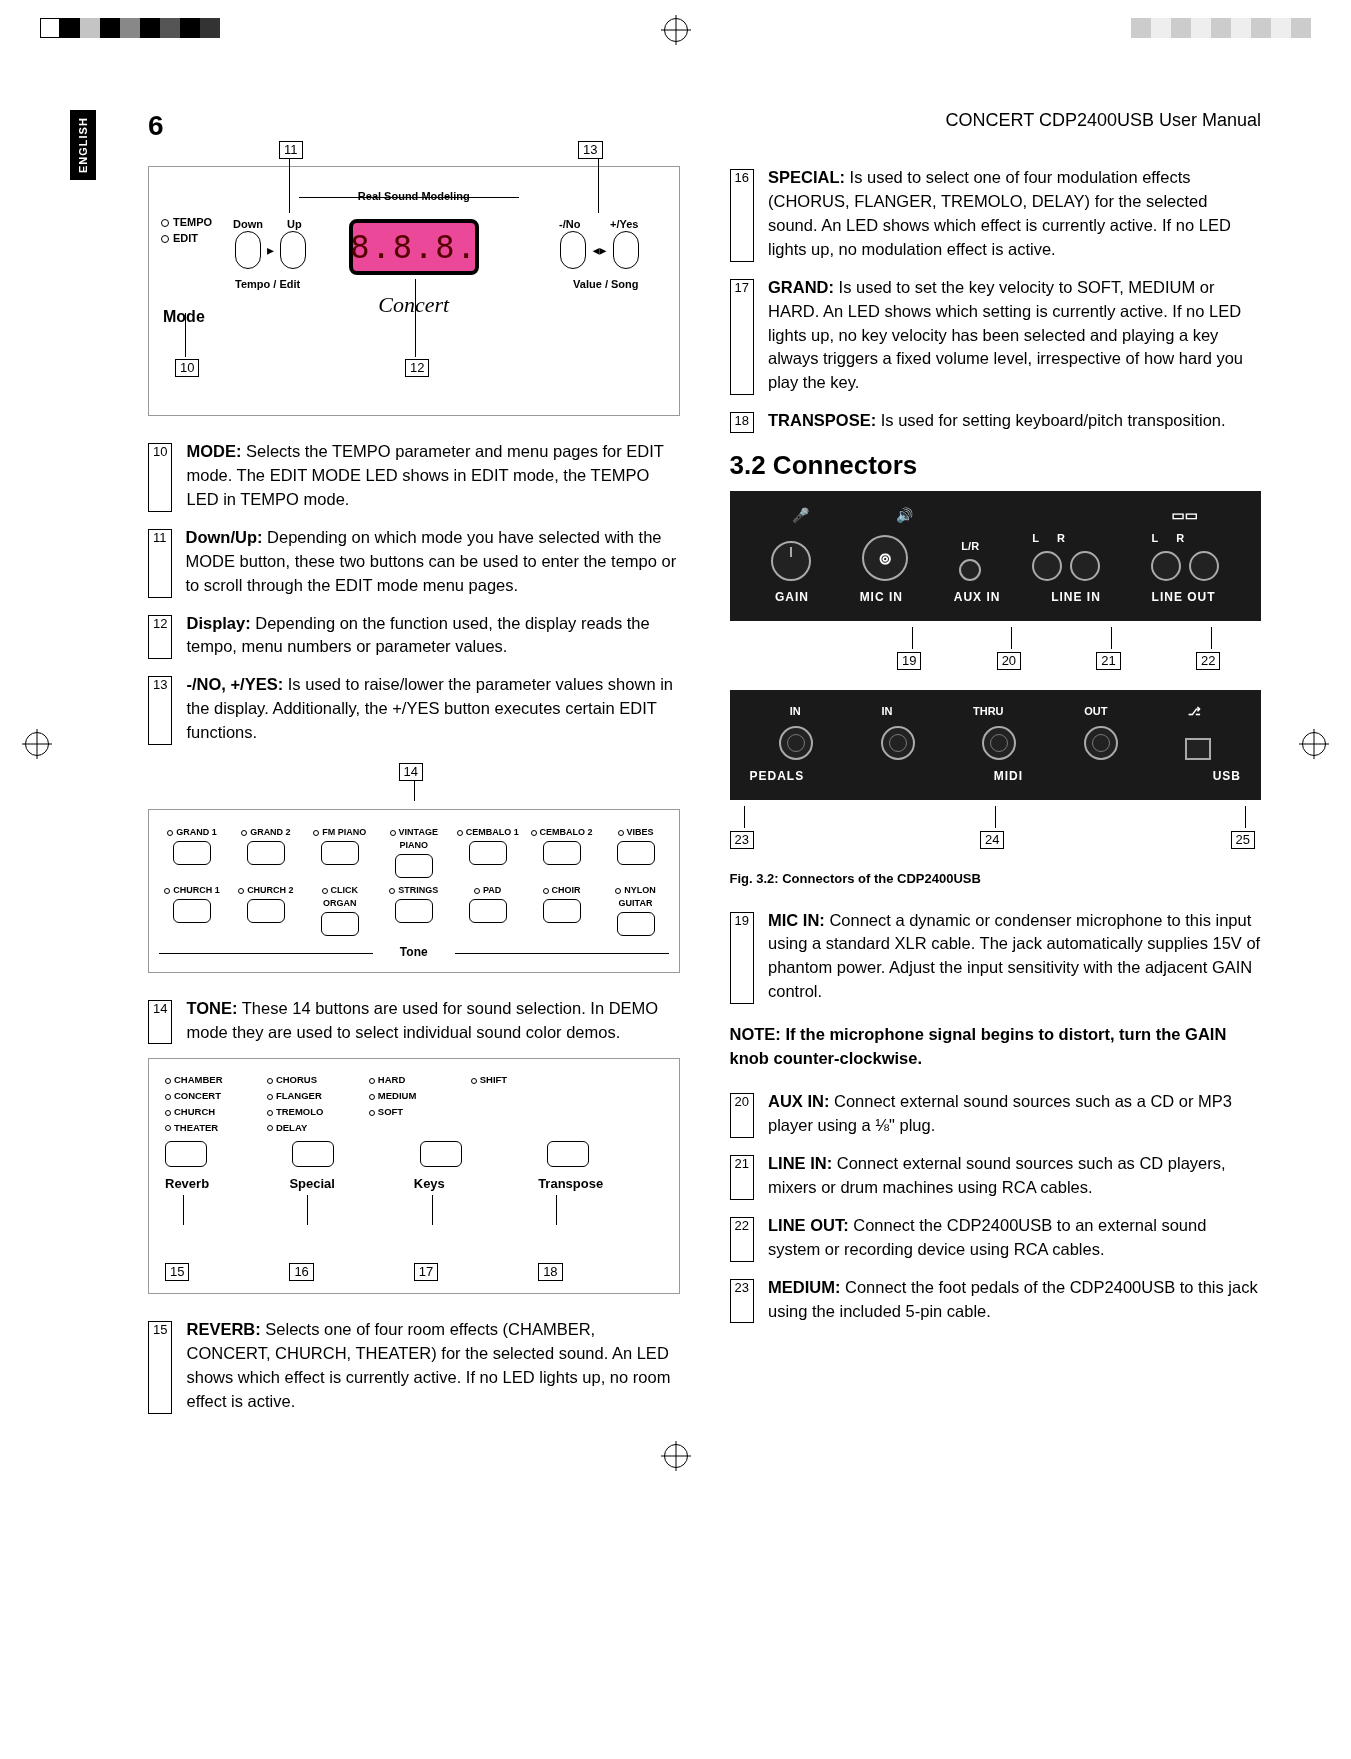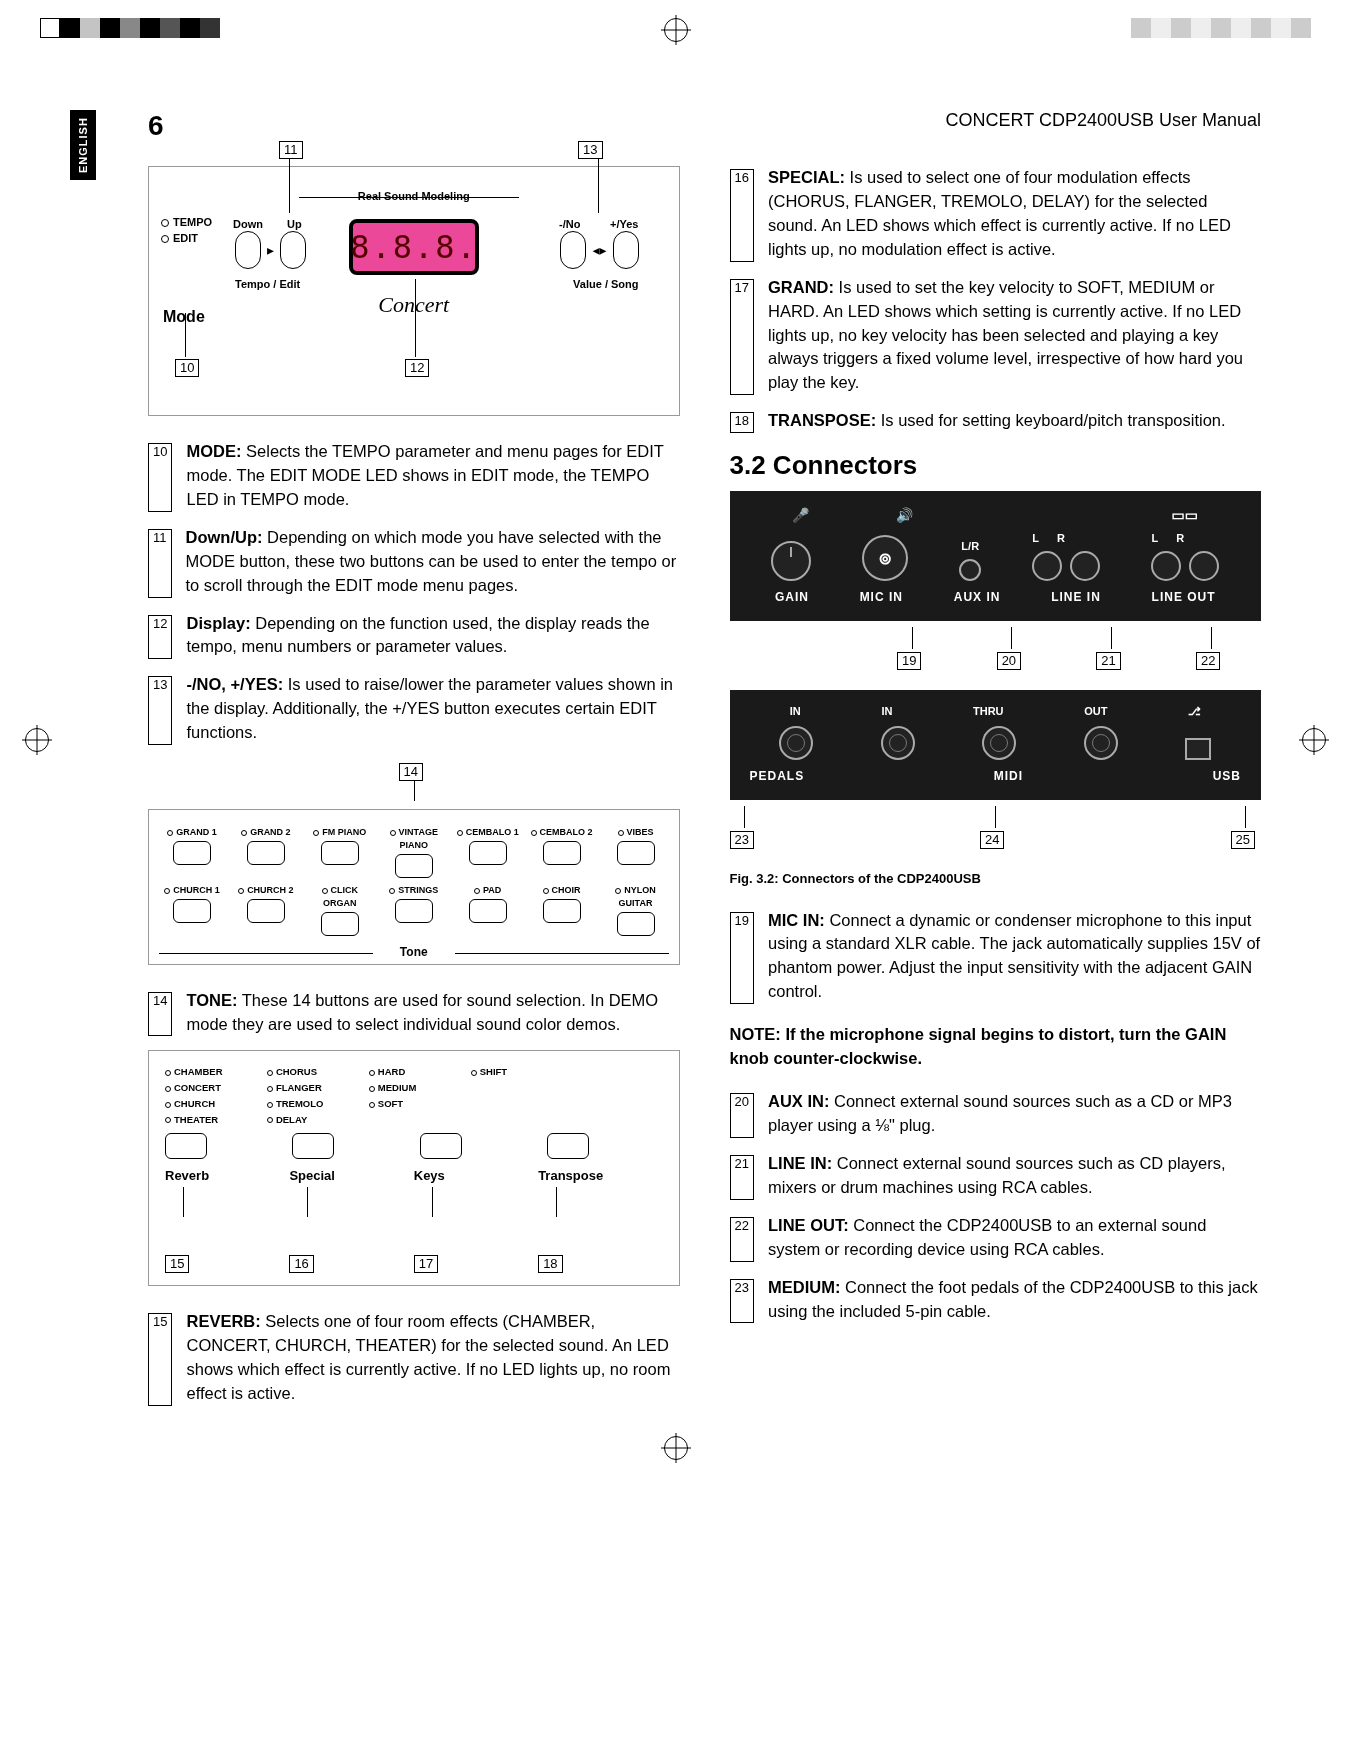--- a/index.html
+++ b/index.html
@@ -124,21 +124,21 @@
           display:flex;align-items:center;justify-content:center;
           color:#500;font-family:monospace;font-size:32px;letter-spacing:2px }
   .rsm-line { position:absolute; top:30px; left:150px; right:160px; height:1px; background:#000 }
   .rsm-label { position:absolute; top:22px; left:0; right:0; text-align:center; font-size:11px; font-weight:bold }
   .concert-label{ position:absolute; top:122px; left:0; right:0; text-align:center; font-family:cursive; font-size:22px; font-style:italic }
   .label-small { font-size:11px; font-weight:bold; position:absolute }
   .callout-line { position:absolute; background:#000 }
   .callout-num { position:absolute }
 
   
-  .fig2 { padding:16px 10px 2px 10px }
+  .fig2 { padding:16px 10px 10px 10px }
   .tone-grid { display:grid; grid-template-columns: repeat(7,1fr); gap:6px 8px; font-size:9px; font-weight:bold; text-align:center }
   .tone-cell .tbtn { width:38px;height:24px;border:1.5px solid #000;border-radius:6px;margin:2px auto 0 }
   .tone-cell .tled { display:inline-block;width:6px;height:6px;border:1px solid #000;border-radius:50%;margin-right:3px;vertical-align:middle }
   .tone-title { text-align:center;font-size:12px;font-weight:bold;margin-top:8px;position:relative }
   .tone-title::before,.tone-title::after{content:"";position:absolute;top:50%;width:42%;height:1px;background:#000}
   .tone-title::before{left:0}.tone-title::after{right:0}
 
   
   .fig3 { padding:14px 16px 10px 16px }
   .rskt-grid { display:grid; grid-template-columns: repeat(5,1fr); gap:2px 12px; font-size:9.5px; font-weight:bold }

